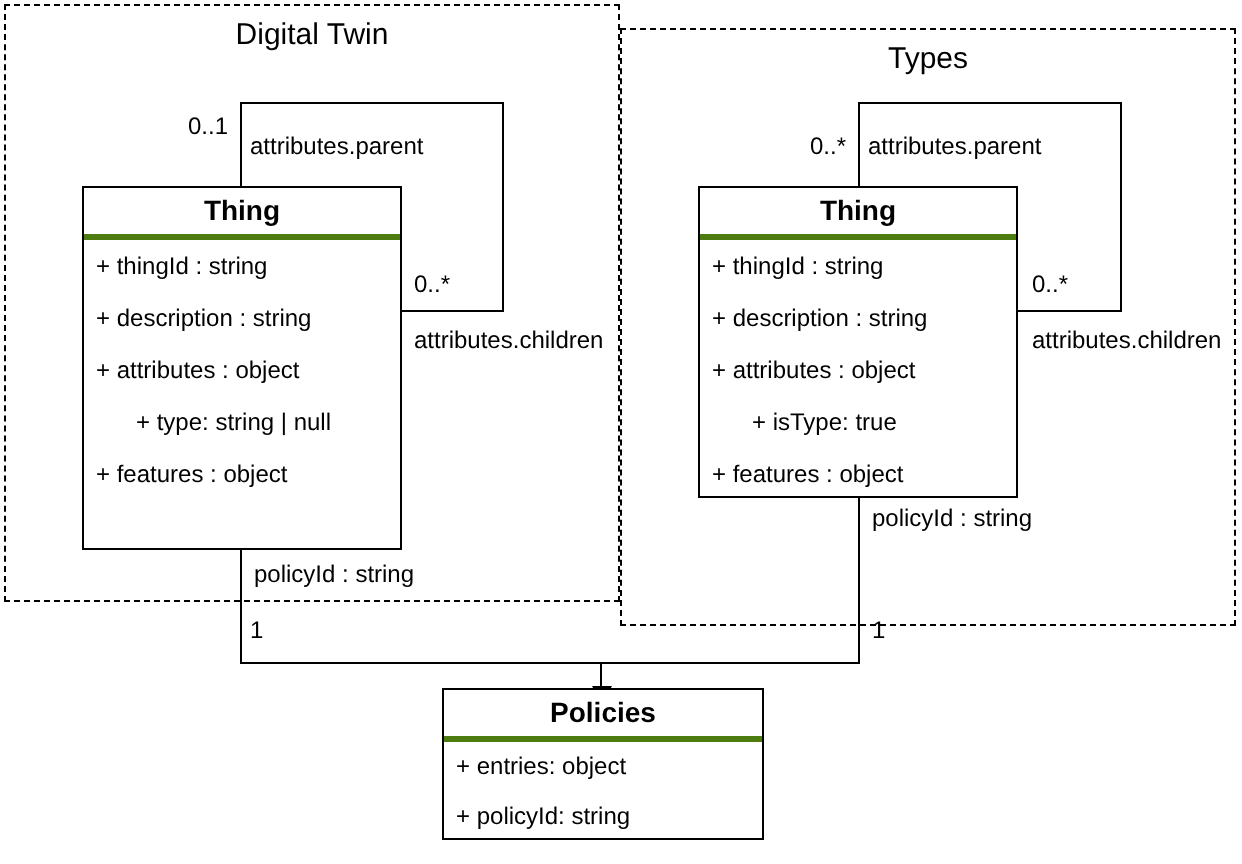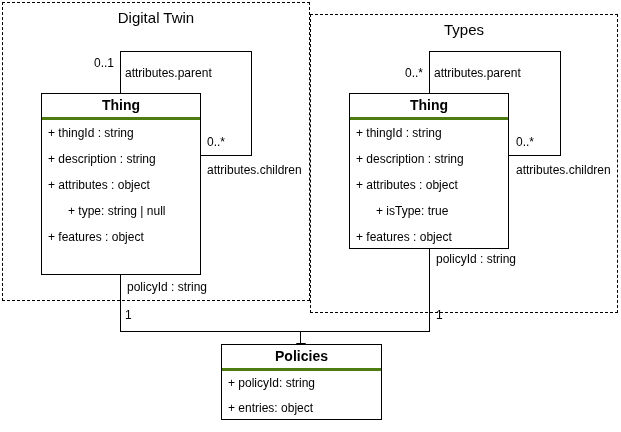--- a/index.html
+++ b/index.html
@@ -133,17 +133,17 @@
   <div class="lbl" style="left:436px; top:308px;">1</div>
 
   <div class="edge" style="left:120px; top:275px; width:1px; height:57px;"></div>
   <div class="edge" style="left:429px; top:249px; width:1px; height:83px;"></div>
   <div class="edge" style="left:120px; top:331px; width:310px; height:1px;"></div>
   <div class="edge" style="left:300px; top:331px; width:1px; height:13px;"></div>
   <div class="arrow-down" style="left:296px; top:343px;"></div>
 
   <div class="cls policies" style="left:221px; top:344px; width:161px; height:76px;">
     <div class="cls-title">Policies</div>
+    <div class="row">+ entries: object</div>
     <div class="row">+ policyId: string</div>
-    <div class="row">+ entries: object</div>
   </div>
 
 </div>
 
 </body></html>

